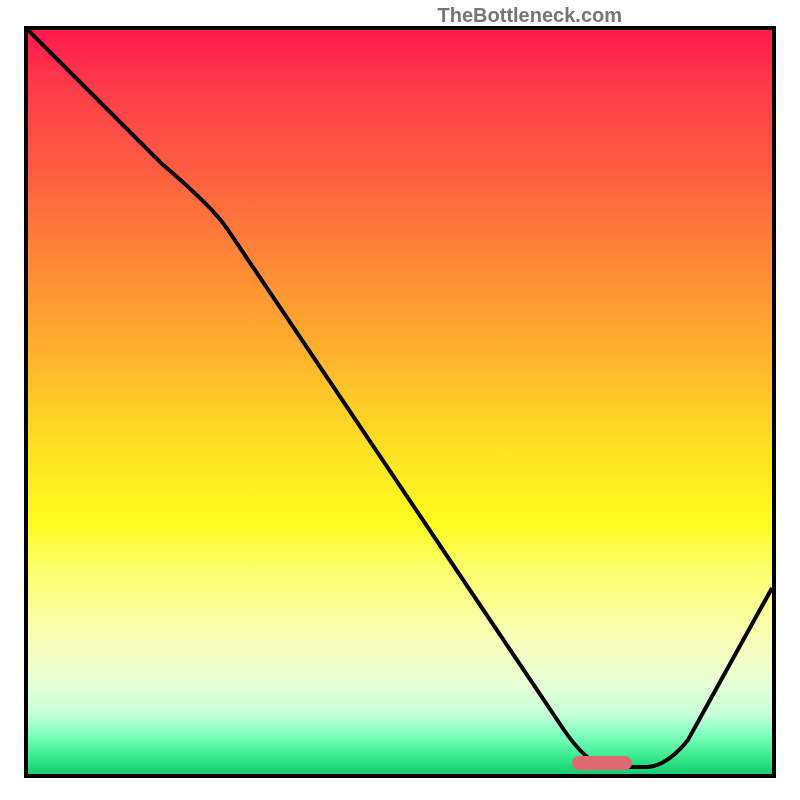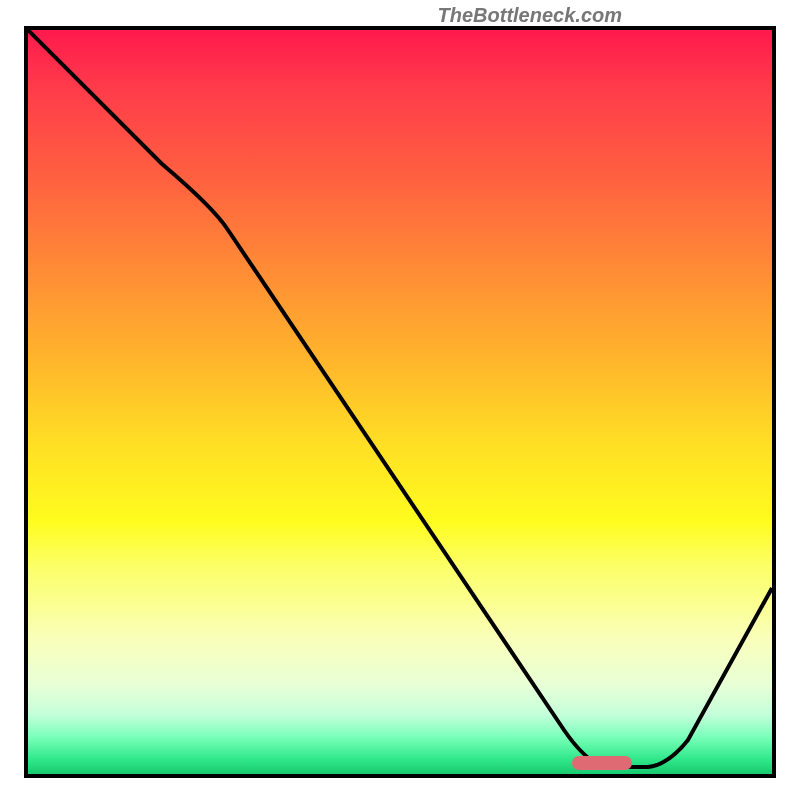--- a/index.html
+++ b/index.html
@@ -7,21 +7,20 @@
     padding: 0;
     width: 800px;
     height: 800px;
     background: #ffffff;
     font-family: Arial, sans-serif;
   }
   .container {
     position: relative;
     width: 636px;
     height: 800px;
-    font-style: italic;
   }
   .watermark {
     position: absolute;
     top: 4px;
     right: 14px;
     font-size: 20px;
     font-weight: bold;
     color: #777;
     z-index: 10;
   }

